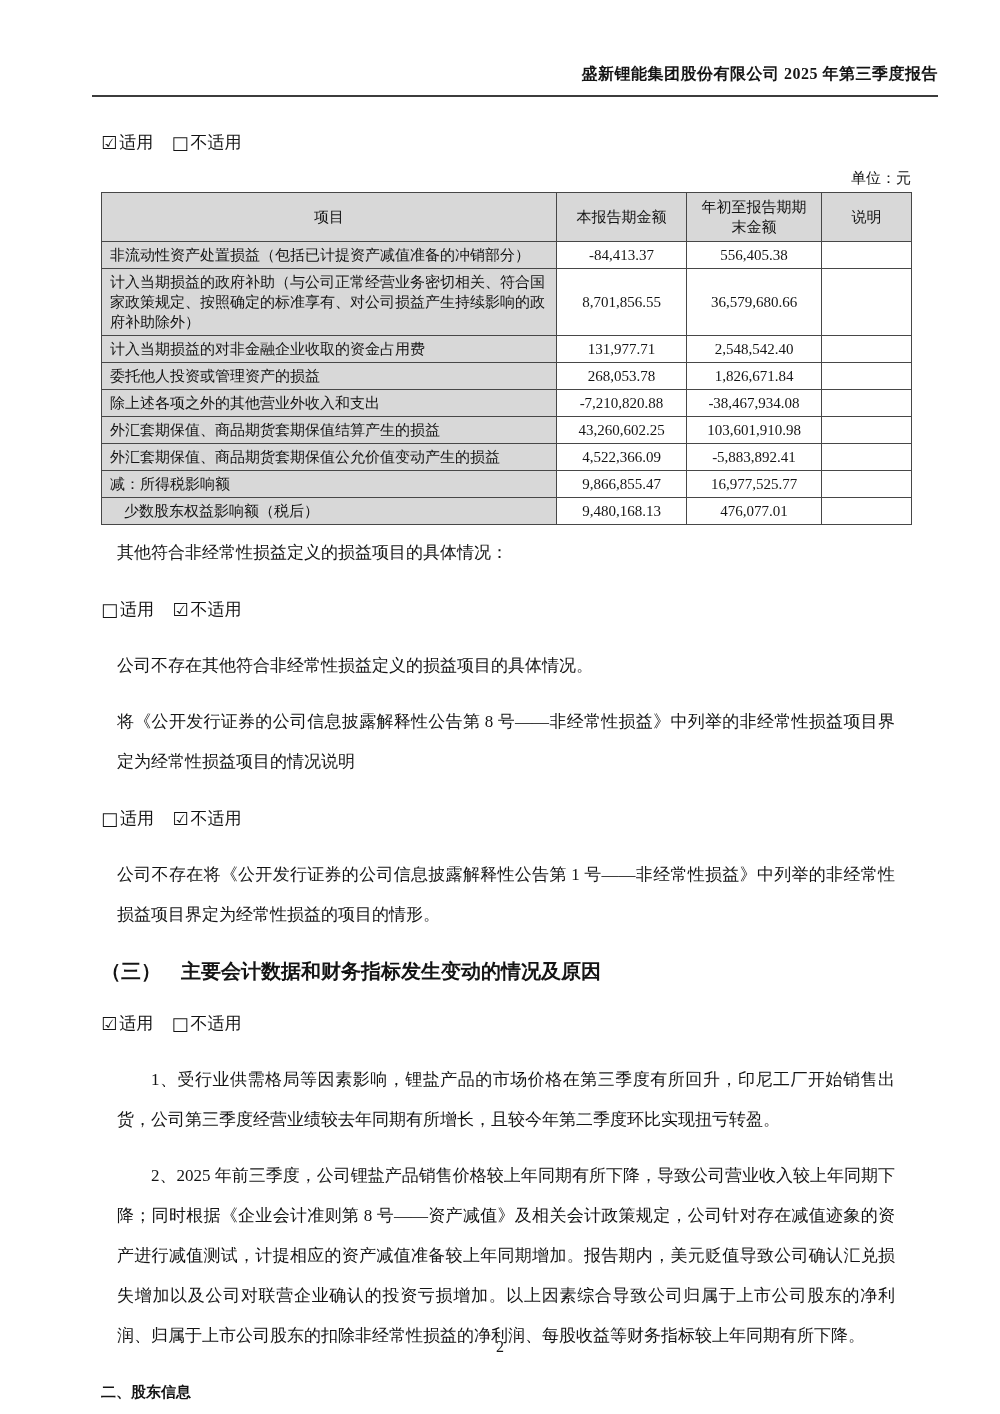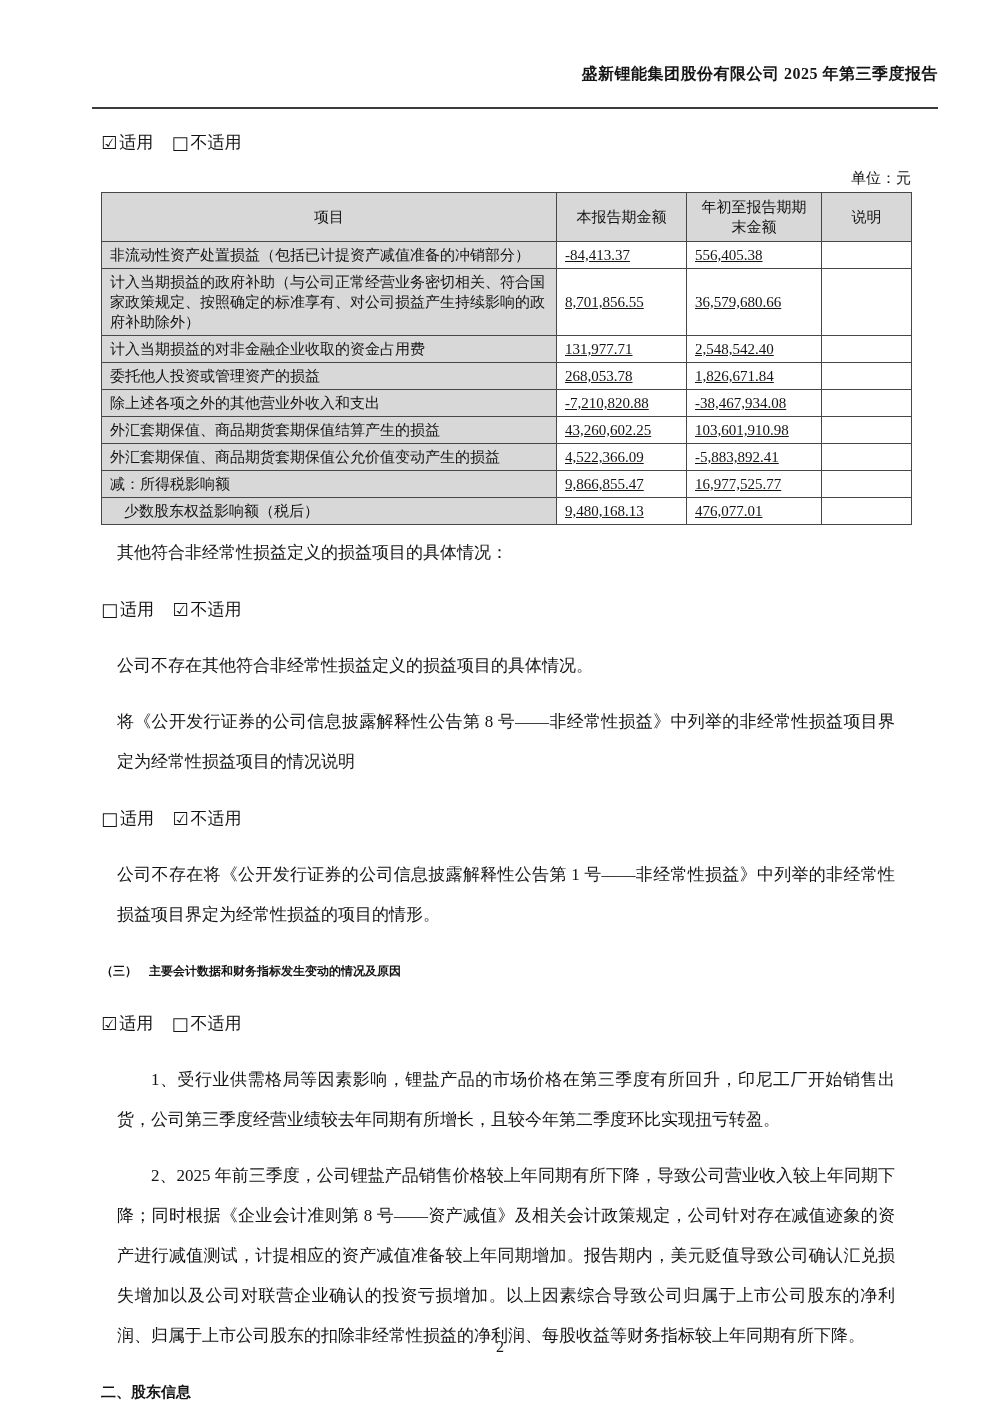--- a/index.html
+++ b/index.html
@@ -9,21 +9,21 @@
     color:#141414;
     position:relative;
     overflow:hidden;
   }
   .page { position:absolute; inset:0; background:#fff; }
 
   .header-bar {
     position:absolute; top:64px; left:92px; width:846px;
     text-align:right;
     font-size:16px; font-weight:bold;
-    padding-bottom:22px;
+    padding-bottom:10px;
     border-bottom:2px solid #3c3c3c;
     letter-spacing:0.5px;
   }
 
   .content { position:absolute; left:101px; top:122px; width:810px; }
 
   .para {
     font-size:17px; line-height:40px; margin:16px;
     text-align:justify;
   }
@@ -49,28 +49,28 @@
     vertical-align:middle;
     overflow:hidden;
   }
   table.nri th {
     background:#d8d8d8;
     font-weight:normal; text-align:center;
     height:42px;
   }
   td.item  { background:#d8d8d8; text-align:left; }
   td.item.indent { padding-left:22px; }
-  td.num   { background:#ffffff; text-align:left; padding-right:11px;
-             font-family:"Liberation Serif","DejaVu Serif",serif;text-decoration:underline; }
+  td.num   { background:#ffffff; text-align:center; padding-right:11px;
+             font-family:"Liberation Serif","DejaVu Serif",serif; }
   td.note  { background:#ffffff; }
   tr.total td { padding-top:6px; padding-bottom:6px; }
   tr.total td.note { background:#d8d8d8; text-align:center; }
 
   .sec3-heading {
-    font-size:12px; font-weight:bold; line-height:40px;
+    font-size:20px; font-weight:bold; line-height:40px;
     margin:10px 0 0 0;
   }
   .sec2-heading {
     font-size:15px; font-weight:bold; line-height:40px;
     margin:10px 0 0 0;
   }
   .gap-top-sm { margin-top:8px; }
   .gap-top-md { margin-top:12px; }
 
   .footer-pageno {

